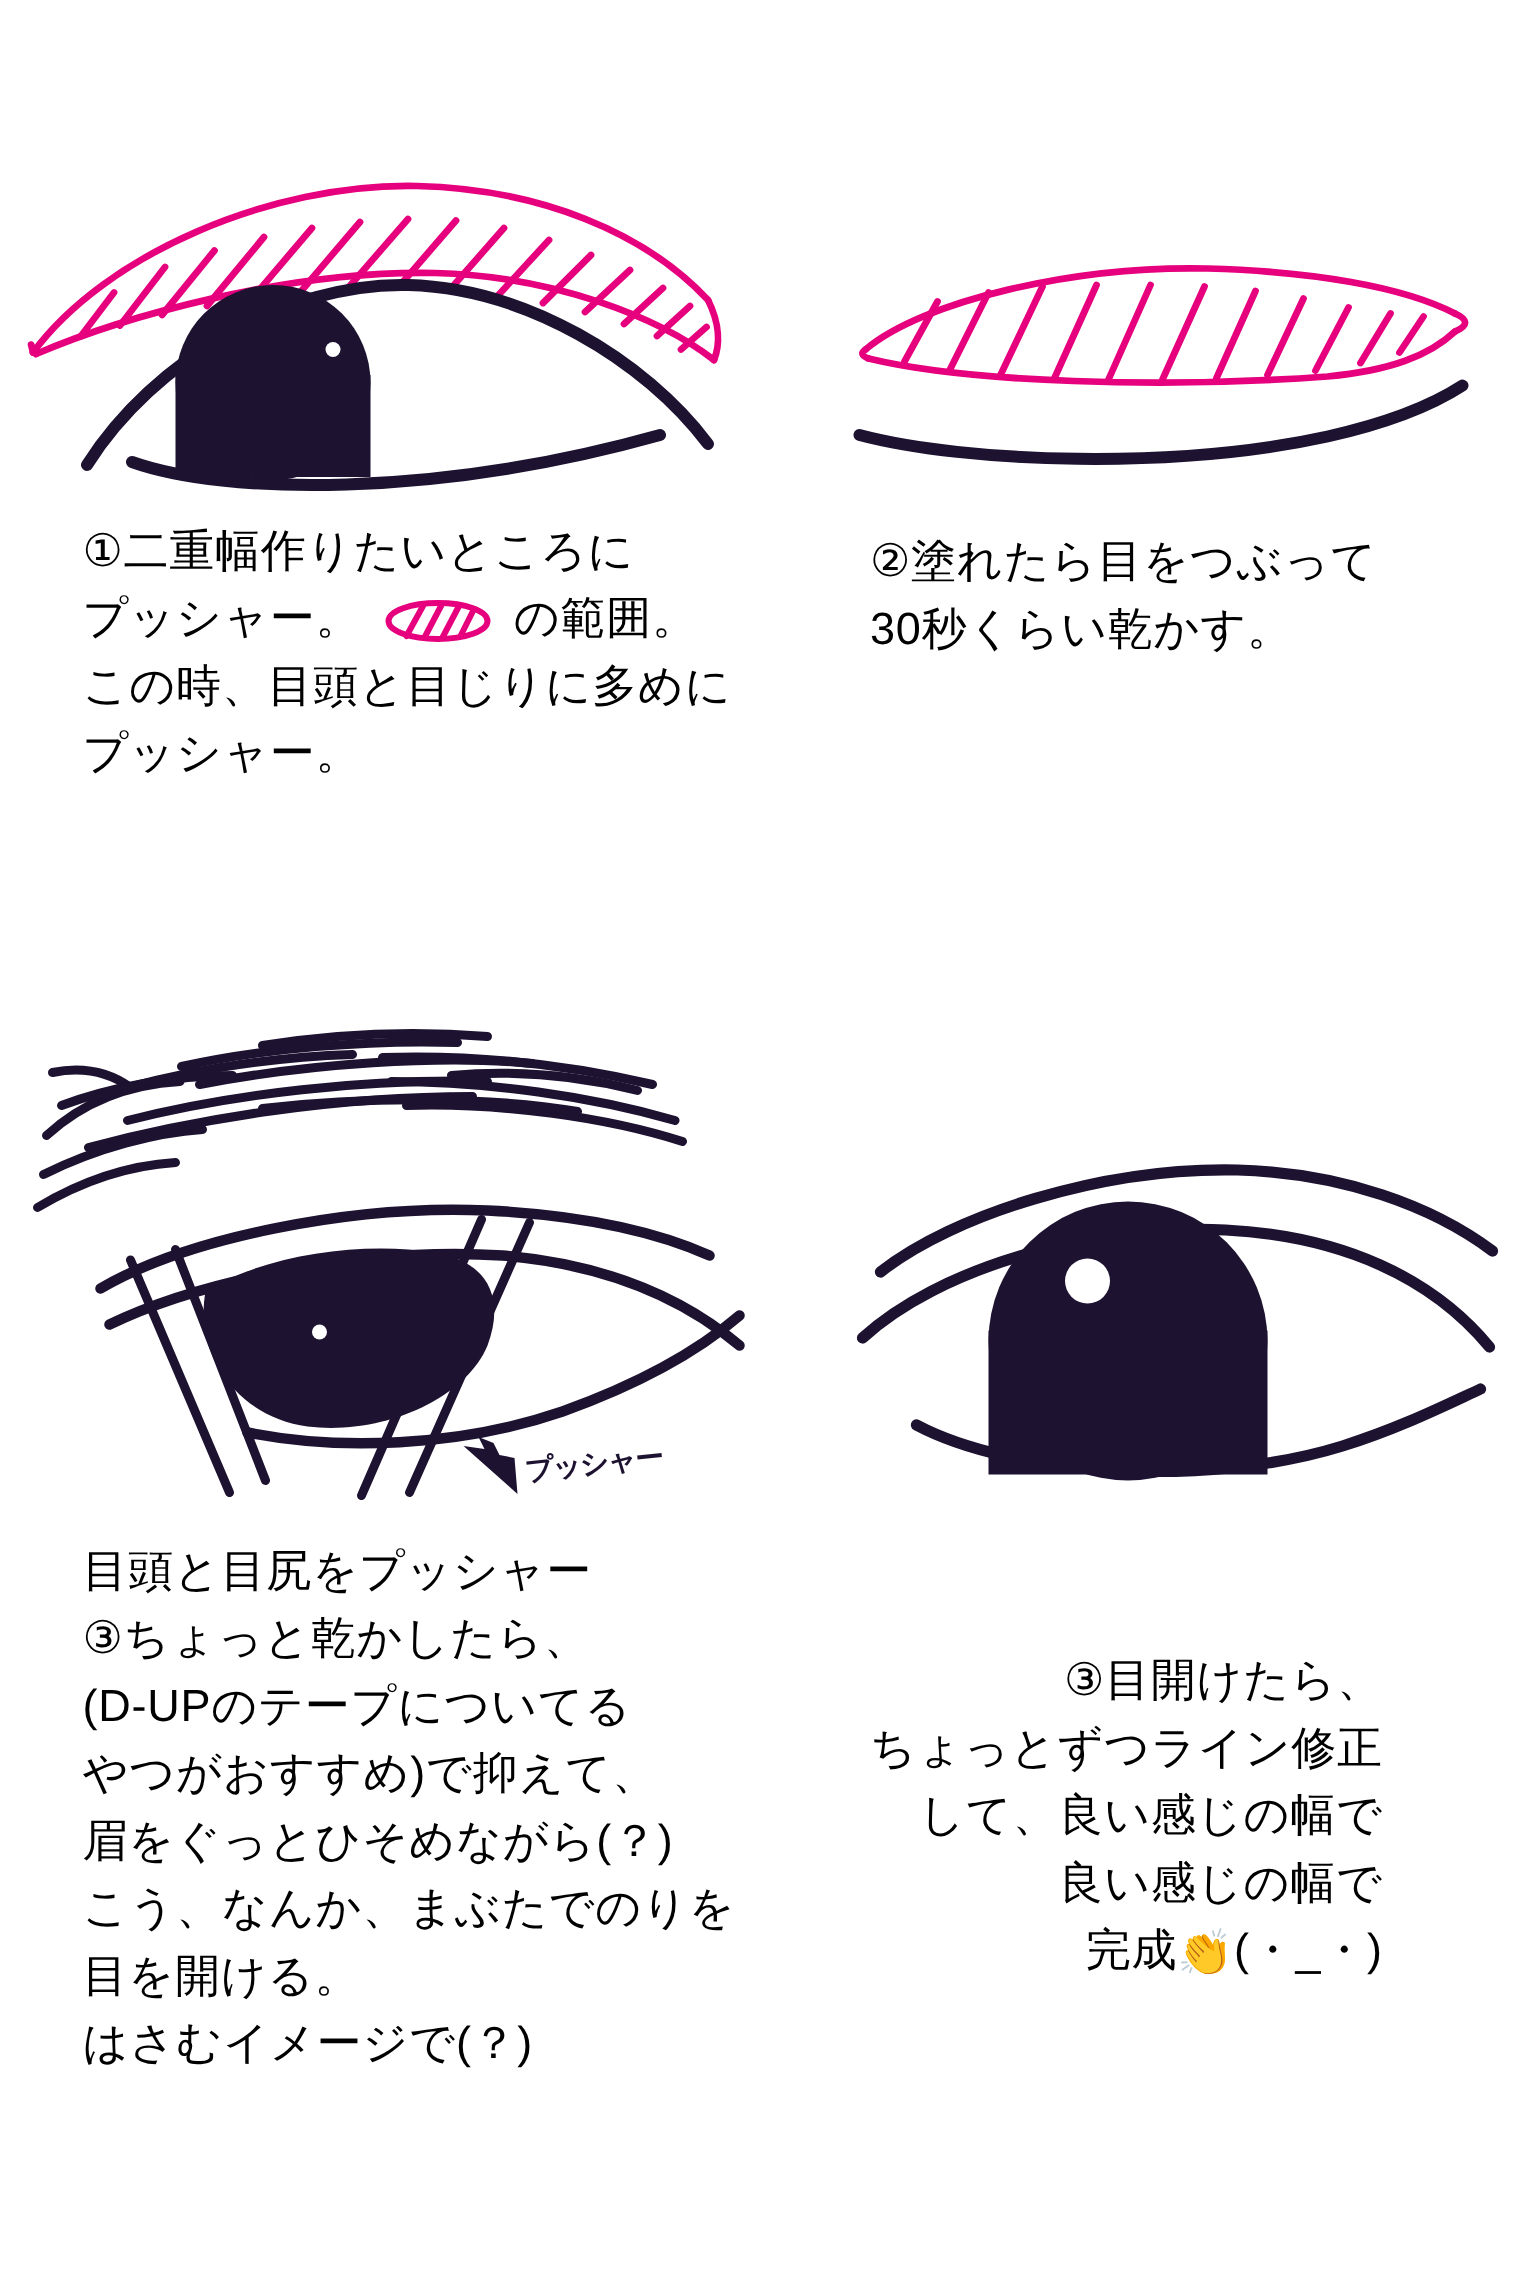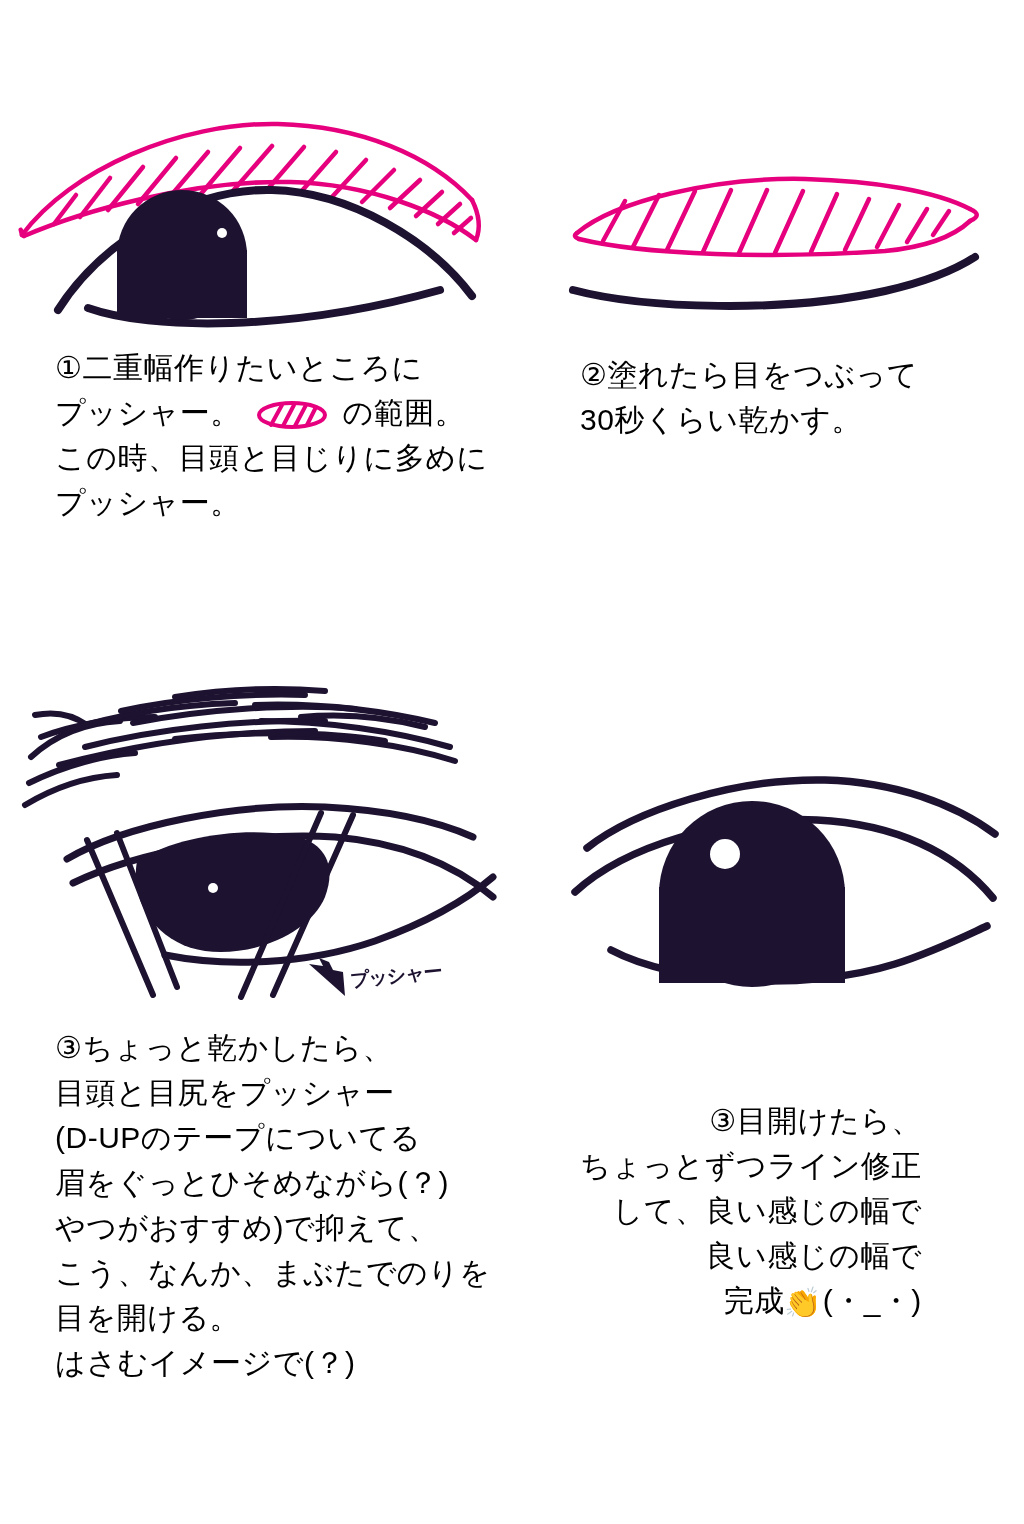--- a/index.html
+++ b/index.html
@@ -210,25 +210,25 @@
   </div>
 
   <div class="illo" style="left:305px; top:958px;">
     <svg width="48" height="44" viewBox="0 0 48 44">
       <path d="M4 6 L 40 38 L 26 36 L 30 44 L 20 40 L 16 32 L 6 30 Z" fill="#1d1230" transform="rotate(180 22 22)"></path>
     </svg>
   </div>
   <div class="handwritten" style="left:350px; top:963px;">プッシャー</div>
 
   <div class="textblock" style="left:55px; top:1025px;">
+    <span class="textline"><span class="seg">目頭と目尻をプッシャー</span></span>
     <span class="textline"><span class="seg">③ちょっと乾かしたら、</span></span>
-    <span class="textline"><span class="seg">目頭と目尻をプッシャー</span></span>
     <span class="textline"><span class="seg">(D-UPのテープについてる</span></span>
+    <span class="textline"><span class="seg">やつがおすすめ)で抑えて、</span></span>
     <span class="textline"><span class="seg">眉をぐっとひそめながら(？)</span></span>
-    <span class="textline"><span class="seg">やつがおすすめ)で抑えて、</span></span>
     <span class="textline"><span class="seg">こう、なんか、まぶたでのりを</span></span>
     <span class="textline"><span class="seg">目を開ける。</span></span>
     <span class="textline"><span class="seg">はさむイメージで(？)</span></span>
   </div>
 </div>
 
 <div class="panel">
 
   <div class="illo" style="left:555px; top:772px;">
     <svg width="450" height="260" viewBox="0 0 450 260">

